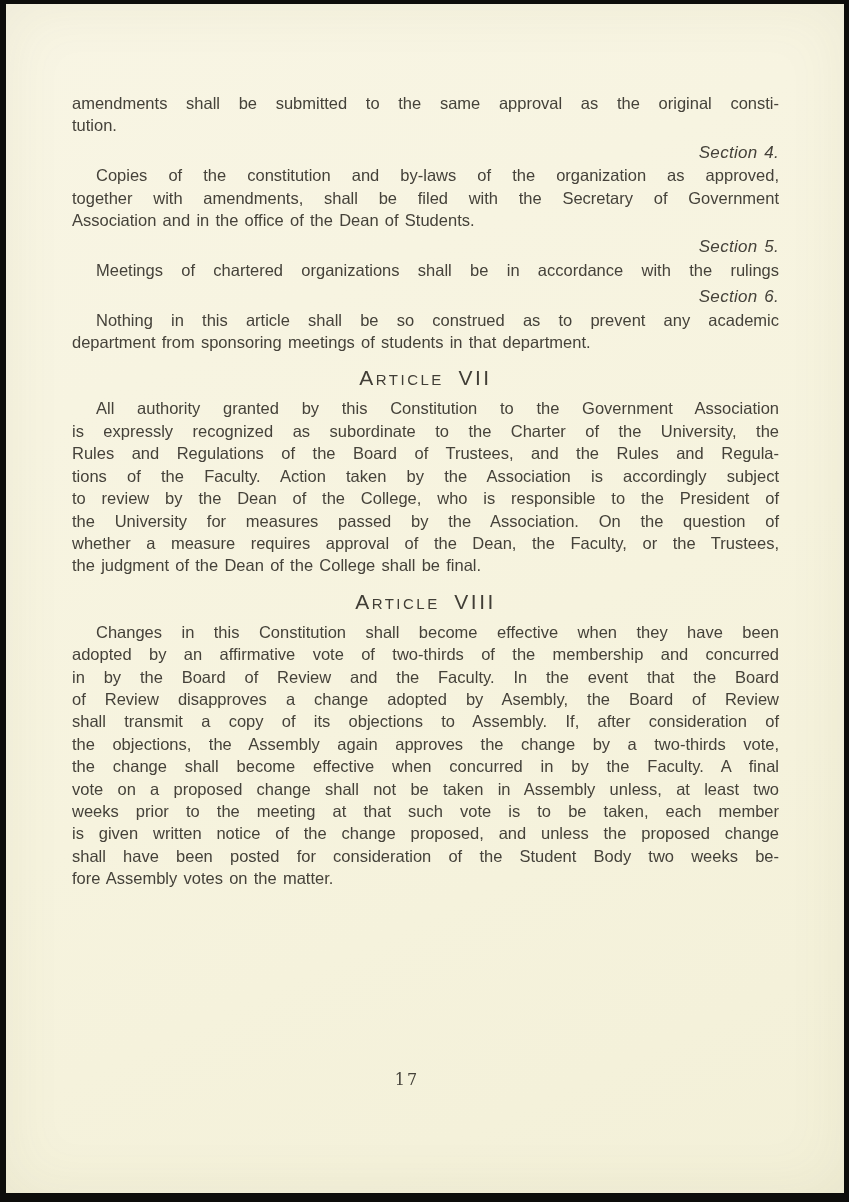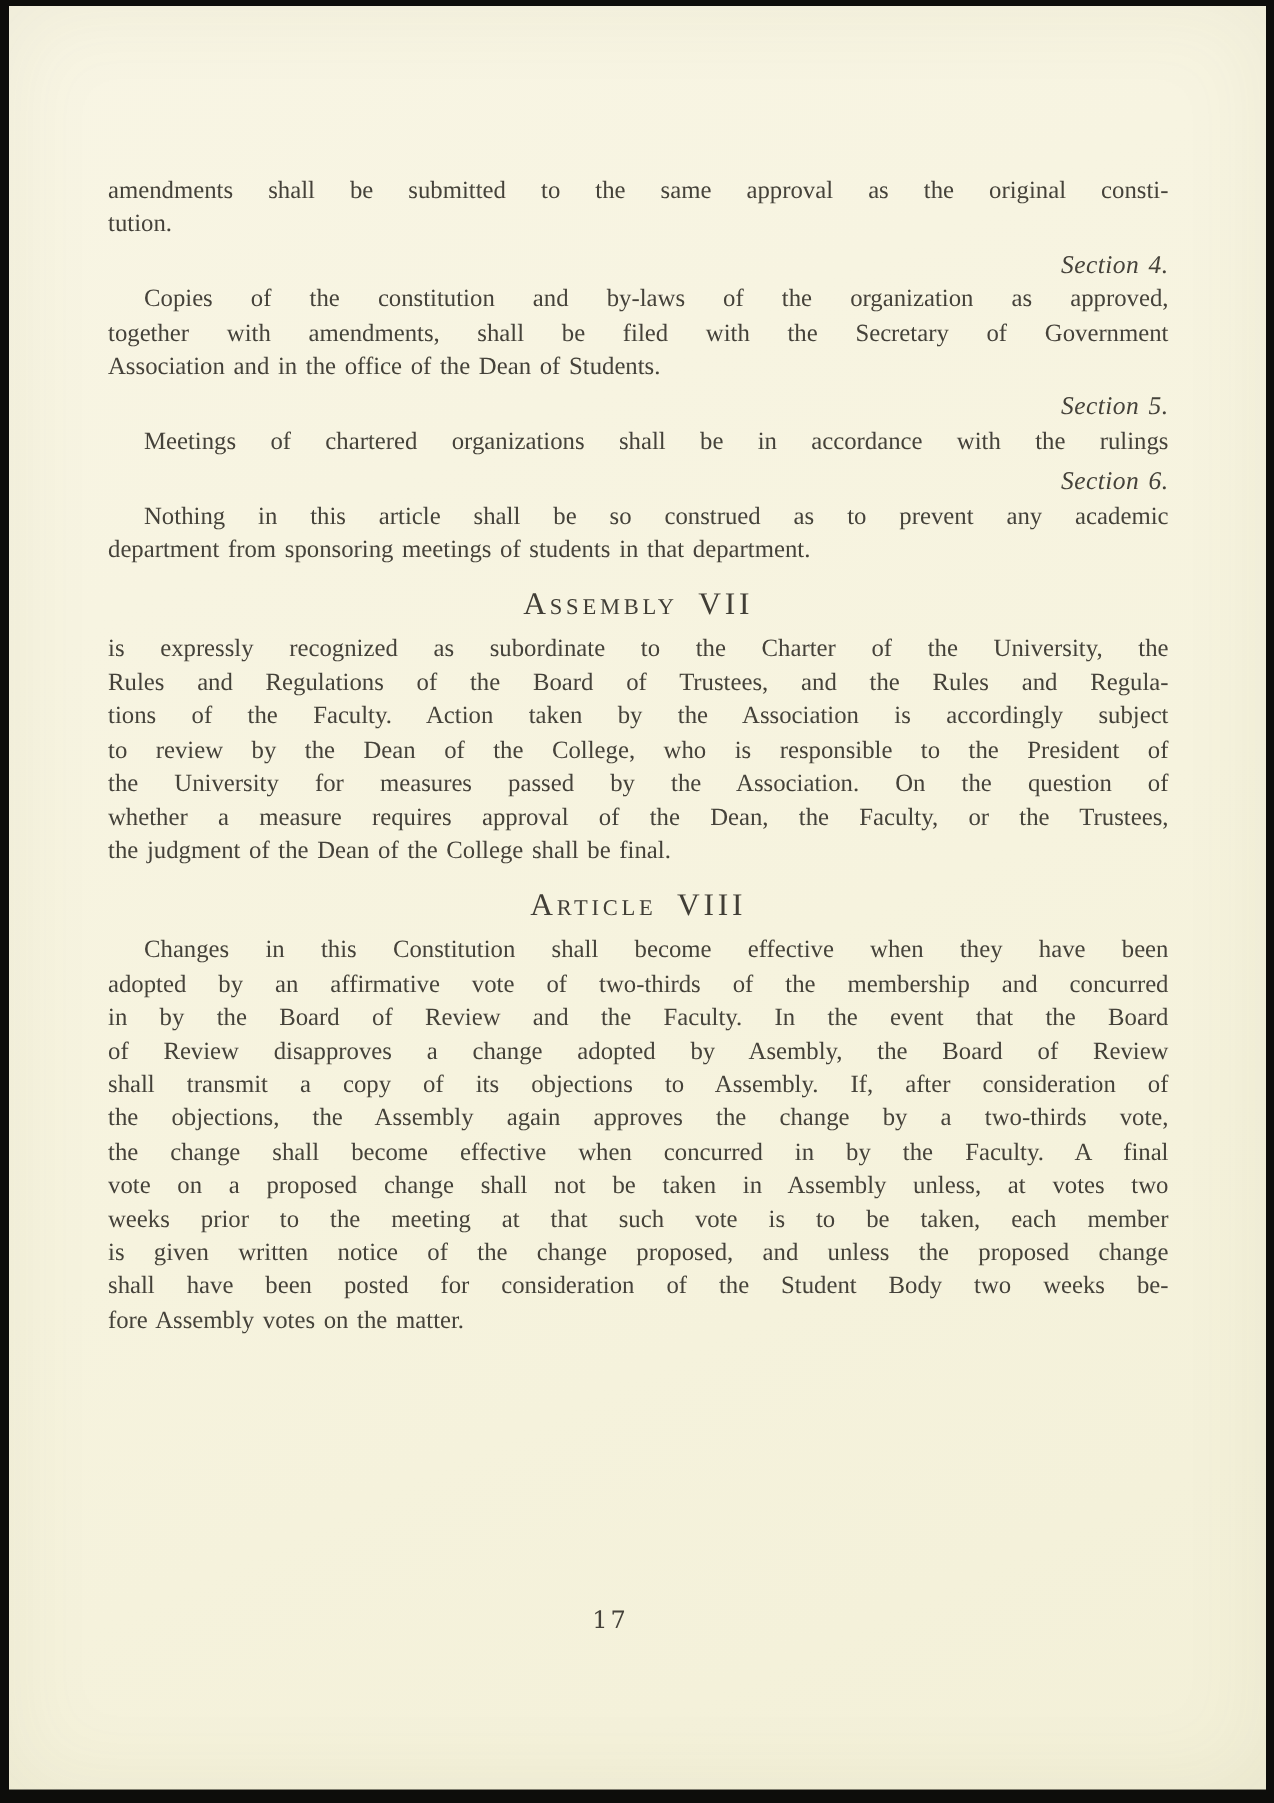--- a/index.html
+++ b/index.html
@@ -18,24 +18,24 @@
     left: 6px;
     top: 4px;
     right: 5px;
     bottom: 9px;
     background: linear-gradient(155deg, #f8f5e4 0%, #f6f3de 55%, #f3f0d8 100%);
     box-shadow: inset 0 0 60px rgba(120,110,70,0.08);
   }
   .text-block {
     position: absolute;
     left: 66px;
-    top: 112px;
+    top: 88px;
     width: 707px;
     color: #45423a;
-    font-family: Liberation Serif, serif;
+    font-family: Liberation Sans, sans-serif;
     font-size: 16.5px;
     line-height: 22.4px;
     word-spacing: 0.10em;
   }
   .para .line {
     text-align: justify;
     text-align-last: justify;
   }
   .para .line.last {
     text-align: justify;
@@ -107,43 +107,44 @@
 
     <div class="section">
       <div class="section-heading">Section 6.</div>
       <div class="para">
           <div class="line indent">Nothing in this article shall be so construed as to prevent any academic</div>
           <div class="line last">department from sponsoring meetings of students in that department.</div>
         </div>
     </div>
 
     <div class="article">
-      <div class="article-heading">Assembly VII</div>
+      <div class="article-heading">Article VII</div>
       <div class="para">
+          <div class="line indent">All authority granted by this Constitution to the Government Association</div>
           <div class="line">is expressly recognized as subordinate to the Charter of the University, the</div>
           <div class="line">Rules and Regulations of the Board of Trustees, and the Rules and Regula-</div>
           <div class="line">tions of the Faculty. Action taken by the Association is accordingly subject</div>
           <div class="line">to review by the Dean of the College, who is responsible to the President of</div>
           <div class="line">the University for measures passed by the Association. On the question of</div>
           <div class="line">whether a measure requires approval of the Dean, the Faculty, or the Trustees,</div>
           <div class="line last">the judgment of the Dean of the College shall be final.</div>
         </div>
     </div>
 
     <div class="article">
       <div class="article-heading">Article VIII</div>
       <div class="para">
           <div class="line indent">Changes in this Constitution shall become effective when they have been</div>
           <div class="line">adopted by an affirmative vote of two-thirds of the membership and concurred</div>
           <div class="line">in by the Board of Review and the Faculty. In the event that the Board</div>
           <div class="line">of Review disapproves a change adopted by Asembly, the Board of Review</div>
           <div class="line">shall transmit a copy of its objections to Assembly. If, after consideration of</div>
           <div class="line">the objections, the Assembly again approves the change by a two-thirds vote,</div>
           <div class="line">the change shall become effective when concurred in by the Faculty. A final</div>
-          <div class="line">vote on a proposed change shall not be taken in Assembly unless, at votes two</div>
+          <div class="line">vote on a proposed change shall not be taken in Assembly unless, at least two</div>
           <div class="line">weeks prior to the meeting at that such vote is to be taken, each member</div>
           <div class="line">is given written notice of the change proposed, and unless the proposed change</div>
           <div class="line">shall have been posted for consideration of the Student Body two weeks be-</div>
           <div class="line last">fore Assembly votes on the matter.</div>
         </div>
     </div>
 
   </div>
 
   <div class="page-number">17</div>

